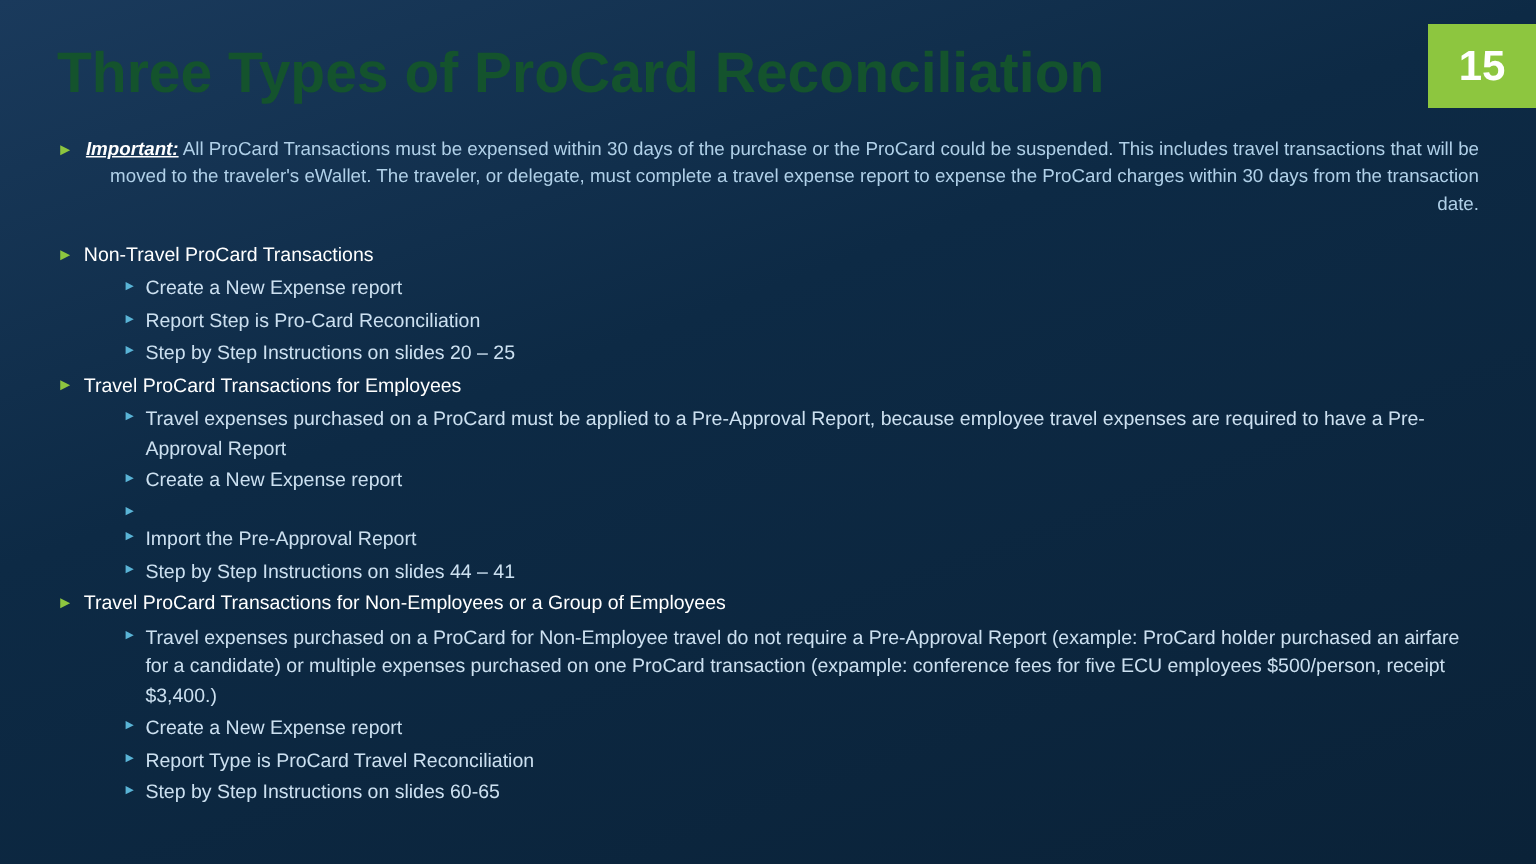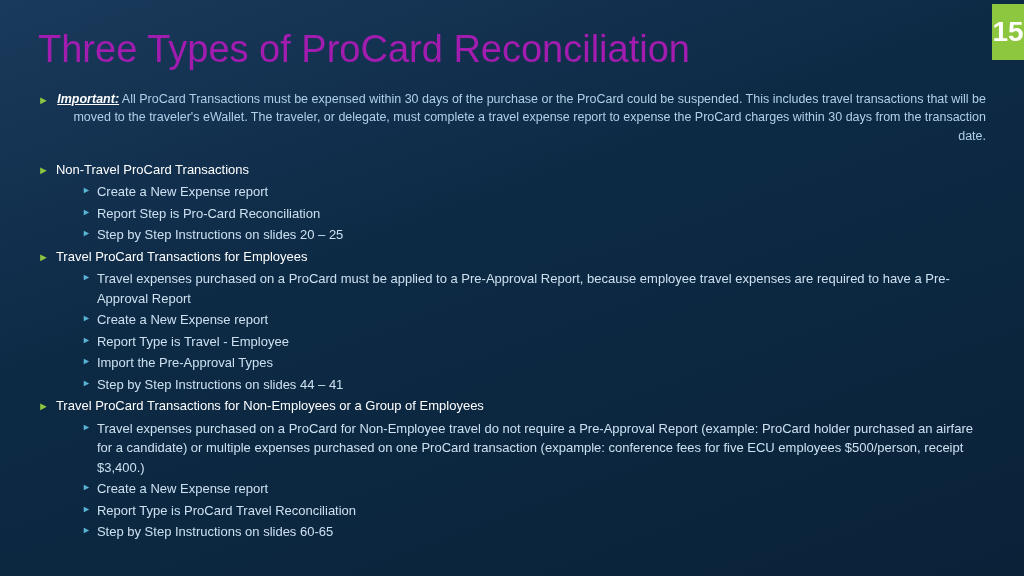--- a/index.html
+++ b/index.html
@@ -15,37 +15,37 @@
 
     .slide {
       width: 1024px;
       height: 576px;
       position: relative;
       padding: 28px 38px 20px 38px;
     }
 
     .slide-number {
       position: absolute;
-      top: 4px;
+      top: 16px;
       right: 0;
-      width: 32px;
+      width: 72px;
       height: 56px;
       background: #8dc63f;
       display: flex;
       align-items: center;
       justify-content: center;
       font-size: 28px;
       font-weight: bold;
       color: #fff;
     }
 
     .title {
       font-size: 38px;
-      font-weight: 400;
-      color: #a21caf;
+      font-weight: 700;
+      color: #14532d;
       margin-bottom: 18px;
       line-height: 1.15;
       padding-right: 60px;
     }
 
     .content {
       font-size: 13px;
       line-height: 1.5;
     }
 
@@ -158,25 +158,24 @@
       <div class="bullet-item level2">
         <span class="bullet-arrow-inner">►</span>
         <span>Travel expenses purchased on a ProCard must be applied to a Pre-Approval Report, because employee travel expenses are required to have a Pre-Approval Report</span>
       </div>
       <div class="bullet-item level2">
         <span class="bullet-arrow-inner">►</span>
         <span>Create a New Expense report</span>
       </div>
       <div class="bullet-item level2">
         <span class="bullet-arrow-inner">►</span>
-        <span>Report Type is  Travel - Employee</span>
-      </div>
-      <div class="bullet-item level2">
-        <span class="bullet-arrow-inner">►</span>
-        <span>Import the Pre-Approval Types</span>
+      </div>
+      <div class="bullet-item level2">
+        <span class="bullet-arrow-inner">►</span>
+        <span>Import the Pre-Approval Report</span>
       </div>
       <div class="bullet-item level2">
         <span class="bullet-arrow-inner">►</span>
         <span>Step by Step Instructions on slides 44 – 41</span>
       </div>
     </div>
 
     <div class="bullet-item level1">
       <span class="bullet-arrow">►</span>
       <span class="section-header">Travel ProCard Transactions for Non-Employees or a Group of Employees</span>

